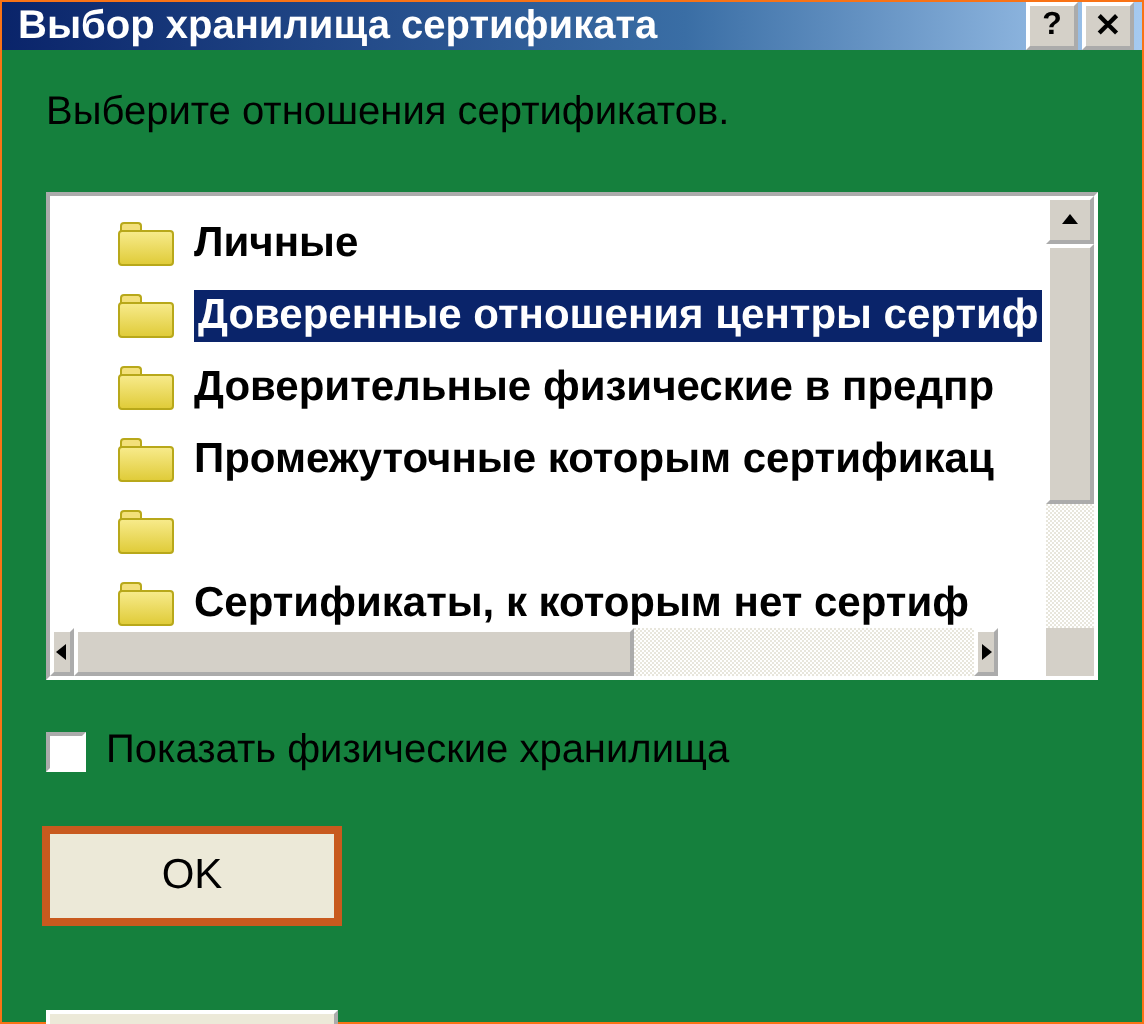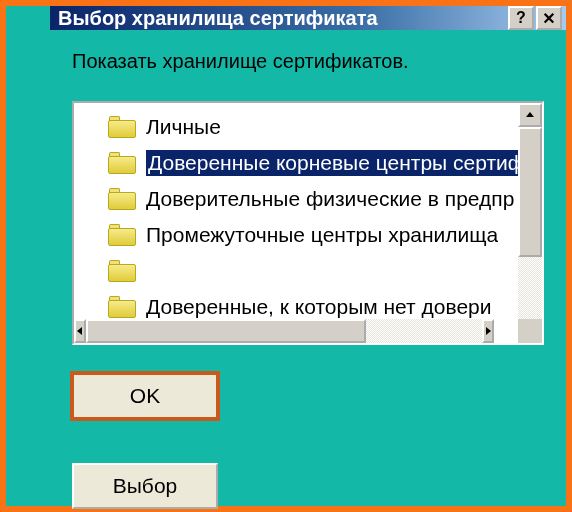--- a/index.html
+++ b/index.html
@@ -8,25 +8,24 @@
     padding: 0;
     font-family: Tahoma, Arial, sans-serif;
     background: #d4d0c8;
     width: 572px;
     height: 512px;
     overflow: hidden;
   }
   .window {
     width: 572px;
     height: 512px;
-    background: #14b8a6;
-    border: 6px solid #f97316;
+    background: #15803d;
+    border: 1px solid #f97316;
     display: flex;
     flex-direction: column;
-    padding-left: 44px;
   }
   .titlebar {
     height: 36px;
     background: linear-gradient(to right, #0a246a 0%, #3a6ea5 60%, #a6caf0 100%);
     display: flex;
     align-items: center;
     padding: 0 4px 0 8px;
     color: #fff;
   }
   .titlebar-text {
@@ -69,20 +68,21 @@
     background: #fff;
     width: 100%;
     height: 244px;
     position: relative;
     display: flex;
   }
   .tree-body {
     flex: 1;
     overflow: hidden;
     position: relative;
+    font-weight: bold;
   }
   .tree-list {
     padding: 6px 0 0 0;
   }
   .tree-item {
     display: flex;
     align-items: center;
     height: 36px;
     padding-left: 34px;
     font-size: 21px;
@@ -232,65 +232,65 @@
   <div class="titlebar">
     <div class="titlebar-text">Выбор хранилища сертификата</div>
     <div class="titlebar-btns">
       <div class="tb-btn">?</div>
       <div class="tb-btn">✕</div>
     </div>
   </div>
 
   <div class="content">
 
-    <div class="instruction">Показать хранилище сертификатов.</div>
+    <div class="instruction">Выберите отношения сертификатов.</div>
 
     <div class="tree-outer">
       <div class="tree-body">
         <div class="tree-list" id="tree-list">
             <div class="tree-item">
               <div class="folder-icon">
                 <div class="tab"></div>
                 <div class="body"></div>
               </div>
               <span class="item-label">Личные</span>
             </div>
             <div class="tree-item selected">
               <div class="folder-icon">
                 <div class="tab"></div>
                 <div class="body"></div>
               </div>
-              <span class="item-label">Доверенные корневые центры сертиф</span>
+              <span class="item-label">Доверенные отношения центры сертиф</span>
             </div>
             <div class="tree-item">
               <div class="folder-icon">
                 <div class="tab"></div>
                 <div class="body"></div>
               </div>
               <span class="item-label">Доверительные физические в предпр</span>
             </div>
             <div class="tree-item">
               <div class="folder-icon">
                 <div class="tab"></div>
                 <div class="body"></div>
               </div>
-              <span class="item-label">Промежуточные центры хранилища</span>
-            </div>
-            <div class="tree-item">
-              <div class="folder-icon">
-                <div class="tab"></div>
-                <div class="body"></div>
-              </div>
-            </div>
-            <div class="tree-item">
-              <div class="folder-icon">
-                <div class="tab"></div>
-                <div class="body"></div>
-              </div>
-              <span class="item-label">Доверенные, к которым нет довери</span>
+              <span class="item-label">Промежуточные которым сертификац</span>
+            </div>
+            <div class="tree-item">
+              <div class="folder-icon">
+                <div class="tab"></div>
+                <div class="body"></div>
+              </div>
+            </div>
+            <div class="tree-item">
+              <div class="folder-icon">
+                <div class="tab"></div>
+                <div class="body"></div>
+              </div>
+              <span class="item-label">Сертификаты, к которым нет сертиф</span>
             </div>
           </div>
         <div class="hscroll">
           <div class="sb-btn">
             <svg width="8" height="8" viewBox="0 0 8 8">
                 <polygon points="6,0 6,8 1,4" fill="#000"></polygon>
               </svg>
           </div>
           <div class="sb-track-h">
             <div class="sb-thumb-h"></div>
@@ -313,20 +313,24 @@
         </div>
         <div class="sb-btn">
           <svg width="8" height="8" viewBox="0 0 8 8">
               <polygon points="0,2 8,2 4,7" fill="#000"></polygon>
             </svg>
         </div>
       </div>
       <div class="sb-corner"></div>
     </div>
 
+    <div class="checkbox-row">
+      <div class="checkbox"></div>
+      <span>Показать физические хранилища</span>
+    </div>
 
     <div class="buttons">
       <div class="btn btn-highlight">OK</div>
       <div class="btn">Выбор</div>
     </div>
 
   </div>
 </div>
 
 </body></html>

